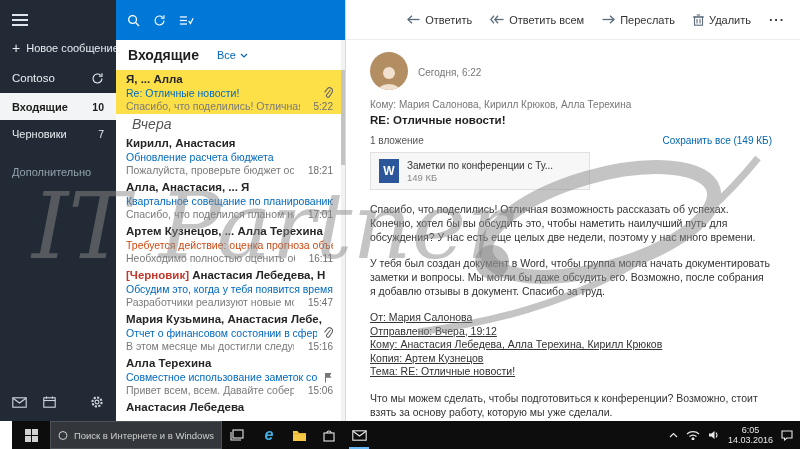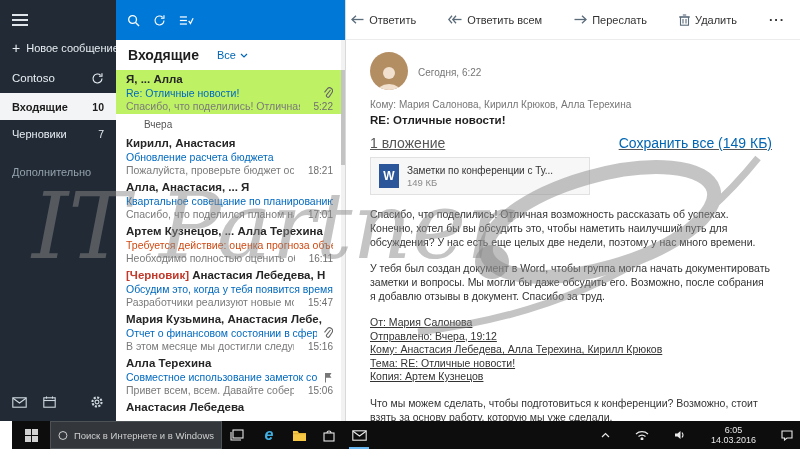--- a/index.html
+++ b/index.html
@@ -25,47 +25,47 @@
   
   .list-pane{width:230px;flex:none;background:#fff;border-right:1px solid #d9d9d9;display:flex;flex-direction:column;position:relative;}
   .search-bar{height:40px;flex:none;background:#0078d7;color:#fff;display:flex;align-items:center;gap:13px;padding:0 11px;}
   .search-label{flex:1;font-size:12px;cursor:text;}
   .sbar-ico{display:flex;cursor:pointer;}
   .list-header{height:30px;flex:none;display:flex;align-items:center;padding:0 12px;}
   .list-title{font-size:14px;font-weight:bold;color:#1d1d1d;}
   .list-filter{margin-left:18px;display:flex;align-items:center;gap:4px;color:#0066b4;font-size:11px;cursor:pointer;}
   .mail-list{flex:1;overflow:hidden;}
   .mail-item{height:44px;padding:3px 12px 0 10px;cursor:pointer;}
-  .mail-item.selected{background:#bef264;}
+  .mail-item.selected{background:#fde047;}
   .l1,.l2,.l3{display:flex;align-items:center;line-height:13.5px;white-space:nowrap;overflow:hidden;}
   .sender{font-size:11.5px;font-weight:bold;color:#262626;overflow:hidden;flex:1;}
   .prefix{color:#c0392b;}
   .subject{font-size:10.5px;color:#0069bf;overflow:hidden;flex:1;}
   .subject.alert{color:#cf4a13;}
   .preview{font-size:10.5px;color:#7a7a7a;overflow:hidden;flex:1;}
   .time{font-size:10px;color:#6e6e6e;margin-left:14px;flex:none;text-align:center;}
   .mi-icon{flex:none;margin-left:6px;display:flex;}
-  .list-divider{height:20px;display:flex;align-items:center;padding:0 28px;font-size:10px;color:#565656;}
+  .list-divider{height:20px;display:flex;align-items:center;padding:0 16px;font-size:14px;color:#565656;font-style:italic;}
   .list-scrollbar{position:absolute;right:0;top:40px;bottom:0;width:4px;background:#f2f2f2;cursor:pointer;}
   .list-scrollbar .thumb{width:4px;height:95px;background:#c3c3c3;margin-top:30px;}
 
   
   .reading-pane{flex:1;display:flex;flex-direction:column;background:#fff;overflow:hidden;}
-  .rp-toolbar{height:40px;flex:none;display:flex;align-items:center;justify-content:flex-end;gap:32px;padding:0 15px;border-bottom:1px solid #ececec;}
+  .rp-toolbar{height:40px;flex:none;display:flex;align-items:center;justify-content:flex-end;gap:18px;padding:0 15px;border-bottom:1px solid #ececec;}
   .tb-btn{display:flex;align-items:center;gap:5px;font-size:11px;color:#333;cursor:pointer;white-space:nowrap;}
   .tb-btn svg{color:#5a6b7a;}
   .tb-btn.more{font-weight:bold;font-size:13px;letter-spacing:1px;color:#333;}
   .rp-content{flex:1;overflow:hidden;padding:12px 28px 0 24px;}
   .msg-header{display:flex;gap:10px;align-items:center;}
   .avatar{width:38px;height:38px;border-radius:50%;background:#b48e63;flex:none;overflow:hidden;display:flex;align-items:flex-end;justify-content:center;}
   .sender-name{font-size:13px;color:#1f1f1f;}
   .sent-time{font-size:10px;color:#767676;margin-top:2px;}
   .to-line{font-size:10px;color:#767676;margin-top:9px;}
   .msg-subject{font-size:11.5px;font-weight:bold;color:#1f1f1f;margin-top:4px;}
-  .attach-row{display:flex;justify-content:space-between;align-items:center;margin-top:9px;font-size:14px;color:#555;text-decoration:underline;}
+  .attach-row{display:flex;justify-content:space-between;align-items:center;margin-top:9px;font-size:10px;color:#555;}
   .save-all{color:#0066b4;cursor:pointer;}
   .attach-card{margin-top:6px;width:220px;height:38px;border:1px solid #e1e1e1;background:#f7f7f7;display:flex;align-items:center;gap:8px;padding:0 8px;cursor:pointer;}
   .word-icon{width:20px;height:24px;background:#2b579a;color:#fff;font-size:12px;font-weight:bold;display:flex;align-items:center;justify-content:center;flex:none;}
   .attach-name{font-size:10px;color:#333;max-width:165px;white-space:nowrap;overflow:hidden;}
   .attach-size{font-size:9.5px;color:#8a8a8a;margin-top:1px;}
   .msg-body{margin-top:12px;font-size:10.5px;line-height:14px;color:#333;max-width:445px;}
   .msg-body p{margin:12px 0 11px;}
   .quoted{margin:13px 0 9px;}
   .quoted div{line-height:13.5px;text-decoration:underline;}
 
@@ -73,21 +73,21 @@
   .taskbar{position:absolute;left:12px;right:0;bottom:0;height:28px;background:#0d0d0d;display:flex;align-items:stretch;color:#e8e8e8;z-index:30;}
   .start-btn{width:38px;display:flex;align-items:center;justify-content:center;cursor:pointer;}
   .win-logo{display:grid;grid-template-columns:6px 6px;grid-template-rows:6px 6px;gap:1px;}
   .win-logo b{background:#d2d2d2;}
   .tb-search{width:172px;margin:0;background:#33373b;border:1px solid #4d5257;display:flex;align-items:center;gap:6px;padding:0 7px;font-size:9.5px;color:#cfcfcf;white-space:nowrap;overflow:hidden;cursor:text;}
   .task-view{width:30px;display:flex;align-items:center;justify-content:center;cursor:pointer;}
   .tb-apps{display:flex;align-items:stretch;margin-left:2px;}
   .app-ico{width:30px;display:flex;align-items:center;justify-content:center;cursor:pointer;position:relative;}
   .app-ico.active::after{content:"";position:absolute;left:5px;right:5px;bottom:0;height:2px;background:#6ab8f3;}
   .edge-glyph{color:#41b0e3;font-size:16px;font-weight:bold;font-style:italic;line-height:16px;}
-  .tray{margin-left:auto;display:flex;align-items:center;gap:25px;padding-right:7px;}
+  .tray{margin-left:auto;display:flex;align-items:center;gap:8px;padding-right:7px;}
   .tray-ico{display:flex;cursor:pointer;}
   .clock{text-align:center;font-size:9px;line-height:10px;cursor:pointer;}
 
   
   .watermark{position:absolute;left:0;top:0;pointer-events:none;z-index:20;}
 </style>
 </head>
 <body>
 
 <div class="screen">
@@ -387,22 +387,22 @@
         </div>
 
         <div class="msg-body">
           <p>Спасибо, что поделились! Отличная возможность рассказать об успехах. Конечно, хотел бы вы обсудить это, чтобы наметить наилучший путь для обсуждения? У нас есть еще целых две недели, поэтому у нас много времени.</p>
           <p>У тебя был создан документ в Word, чтобы группа могла начать документировать заметки и вопросы. Мы могли бы даже обсудить его. Возможно, после собрания я добавлю отзывы в документ. Спасибо за труд.</p>
 
           <div class="quoted">
             <div>От: Мария Салонова</div>
             <div>Отправлено: Вчера, 19:12</div>
             <div>Кому: Анастасия Лебедева, Алла Терехина, Кирилл Крюков</div>
+            <div>Копия: Артем Кузнецов</div>
             <div>Тема: RE: Отличные новости!</div>
-            <div>Копия: Артем Кузнецов</div>
           </div>
 
           <p>Что мы можем сделать, чтобы подготовиться к конференции? Возможно, стоит взять за основу работу, которую мы уже сделали.</p>
 
         </div>
       </div>
     </section>
   </div>
 
   <footer class="taskbar">

